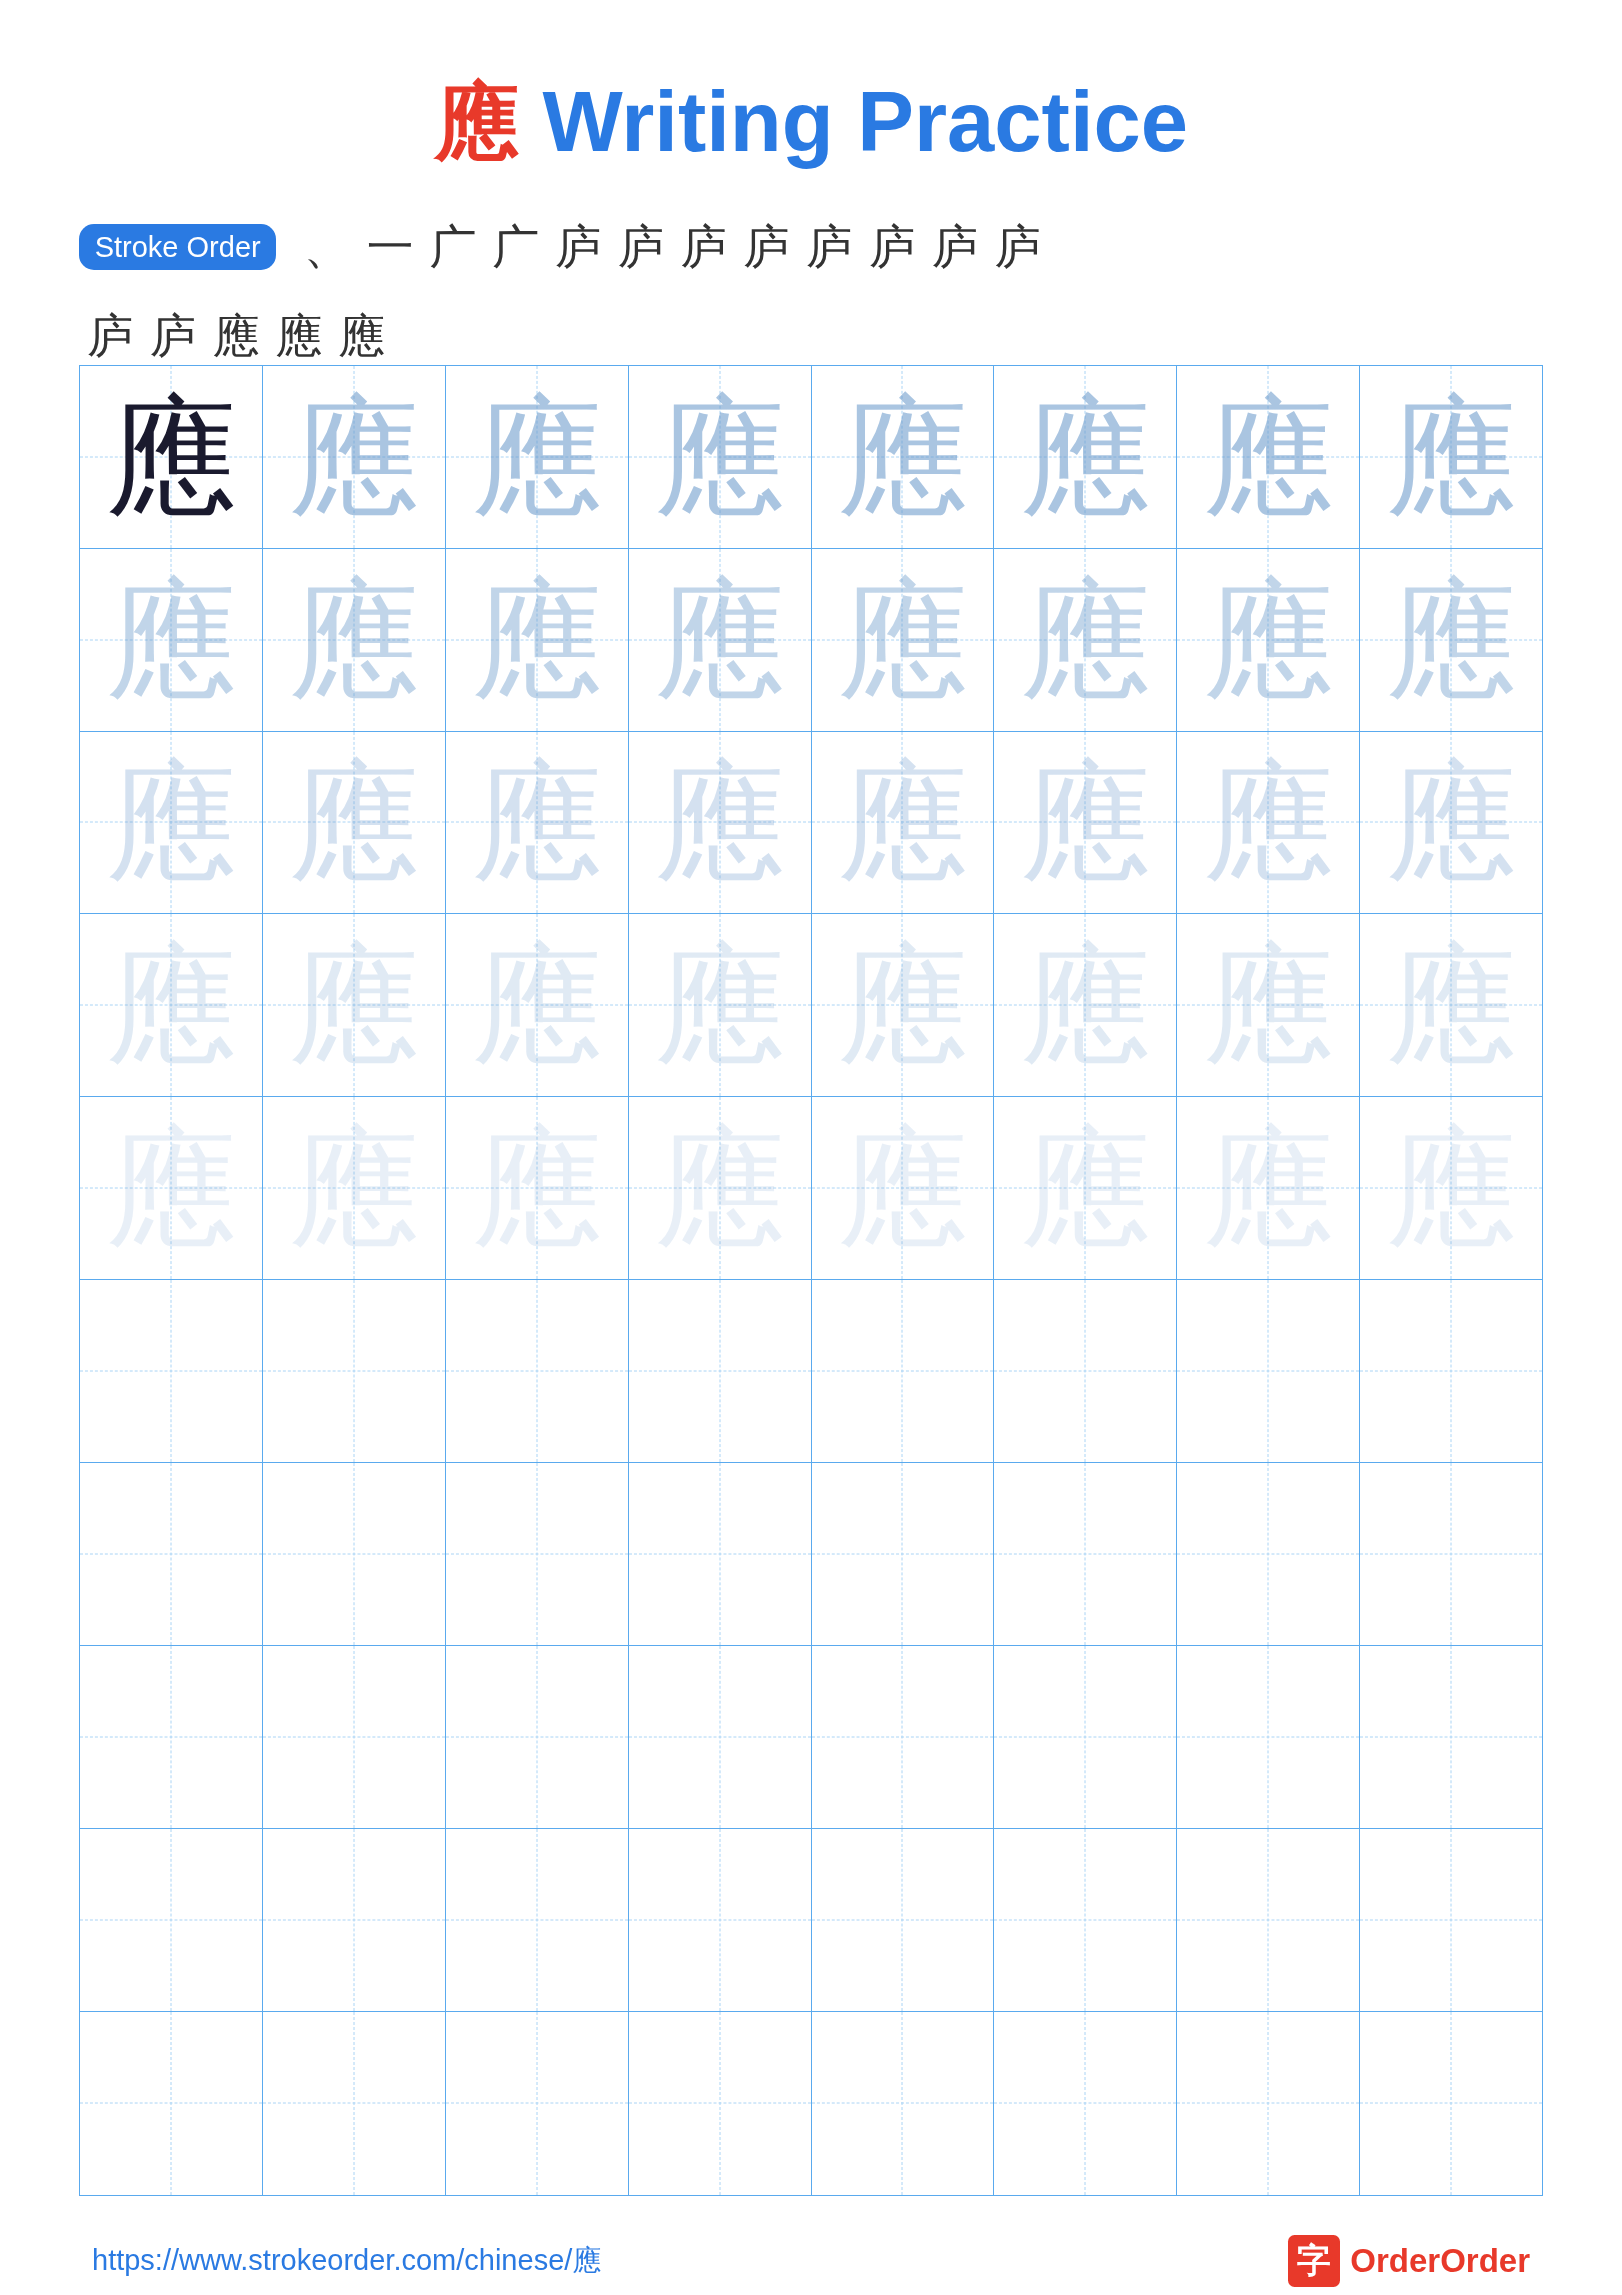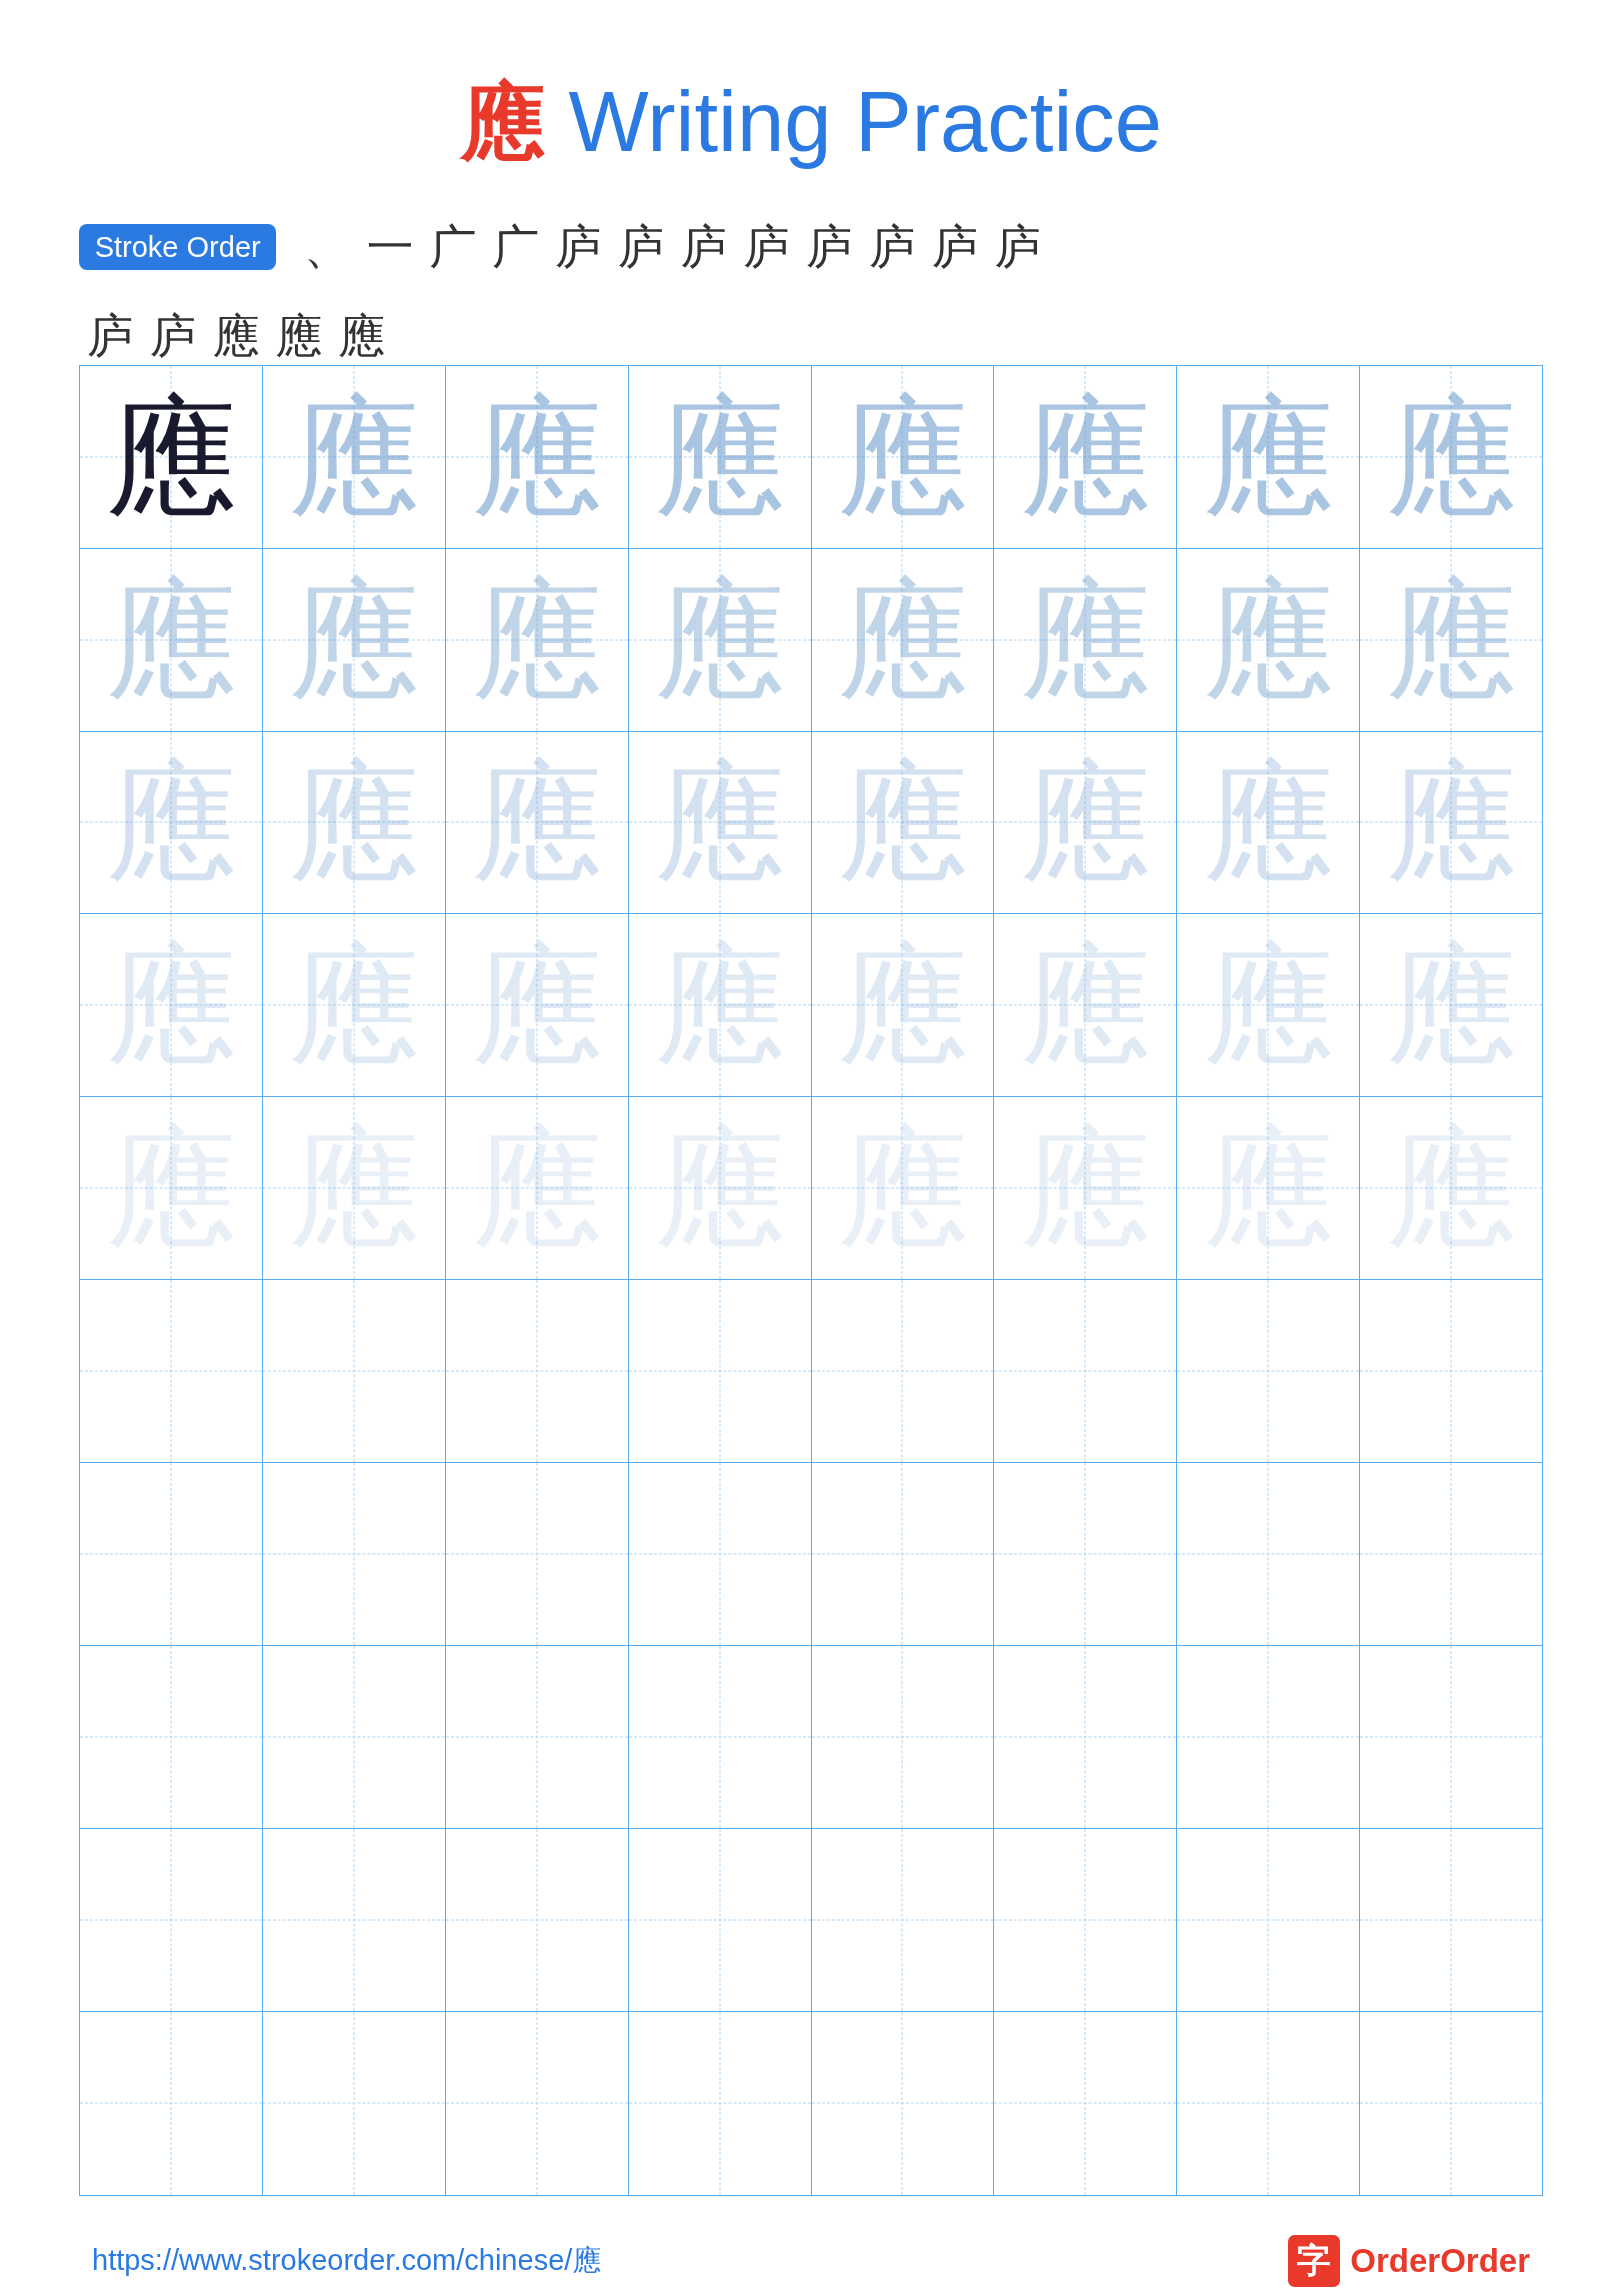--- a/index.html
+++ b/index.html
@@ -20,39 +20,39 @@
       margin-top: 26px;
     }
     .page-title-char {
       color: #e8392a;
       font-size: 85px;
       font-weight: bold;
     }
     .page-title-text {
       color: #2a7ae2;
       font-size: 85px;
-      font-weight: normal;
+      font-weight: bold;
       font-family: Arial, sans-serif;
     }
 
     
     .stroke-order-section {
       display: flex;
       align-items: flex-start;
       flex-wrap: wrap;
       margin-bottom: 33px;
       gap: 0;
     }
     .stroke-order-badge {
       background: #2a7ae2;
       color: white;
       font-family: Arial, sans-serif;
       font-size: 29px;
       padding: 6.5px 15.7px;
-      border-radius: 8px;
+      border-radius: 15px;
       white-space: nowrap;
       margin-right: 19.6px;
       align-self: center;
     }
     .stroke-order-chars {
       display: flex;
       flex-wrap: wrap;
       align-items: center;
       gap: 0;
       flex: 1;

